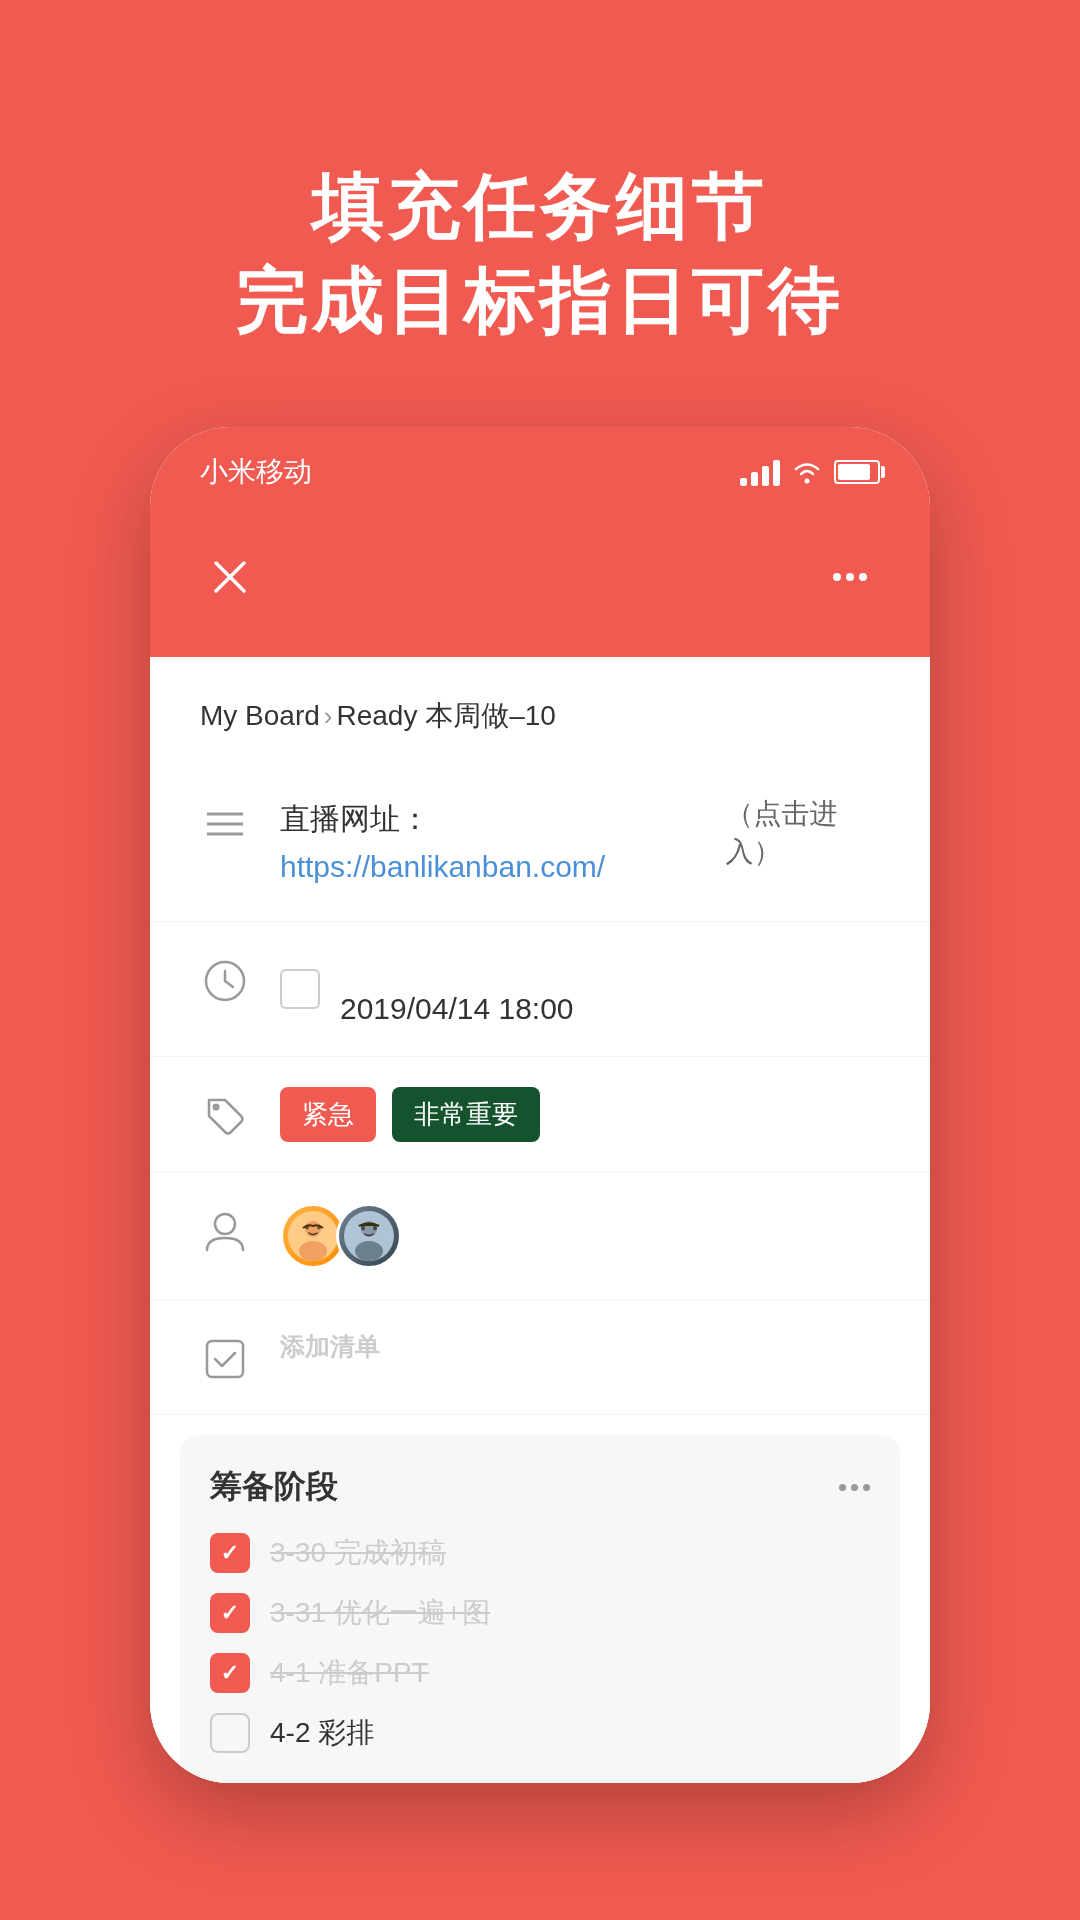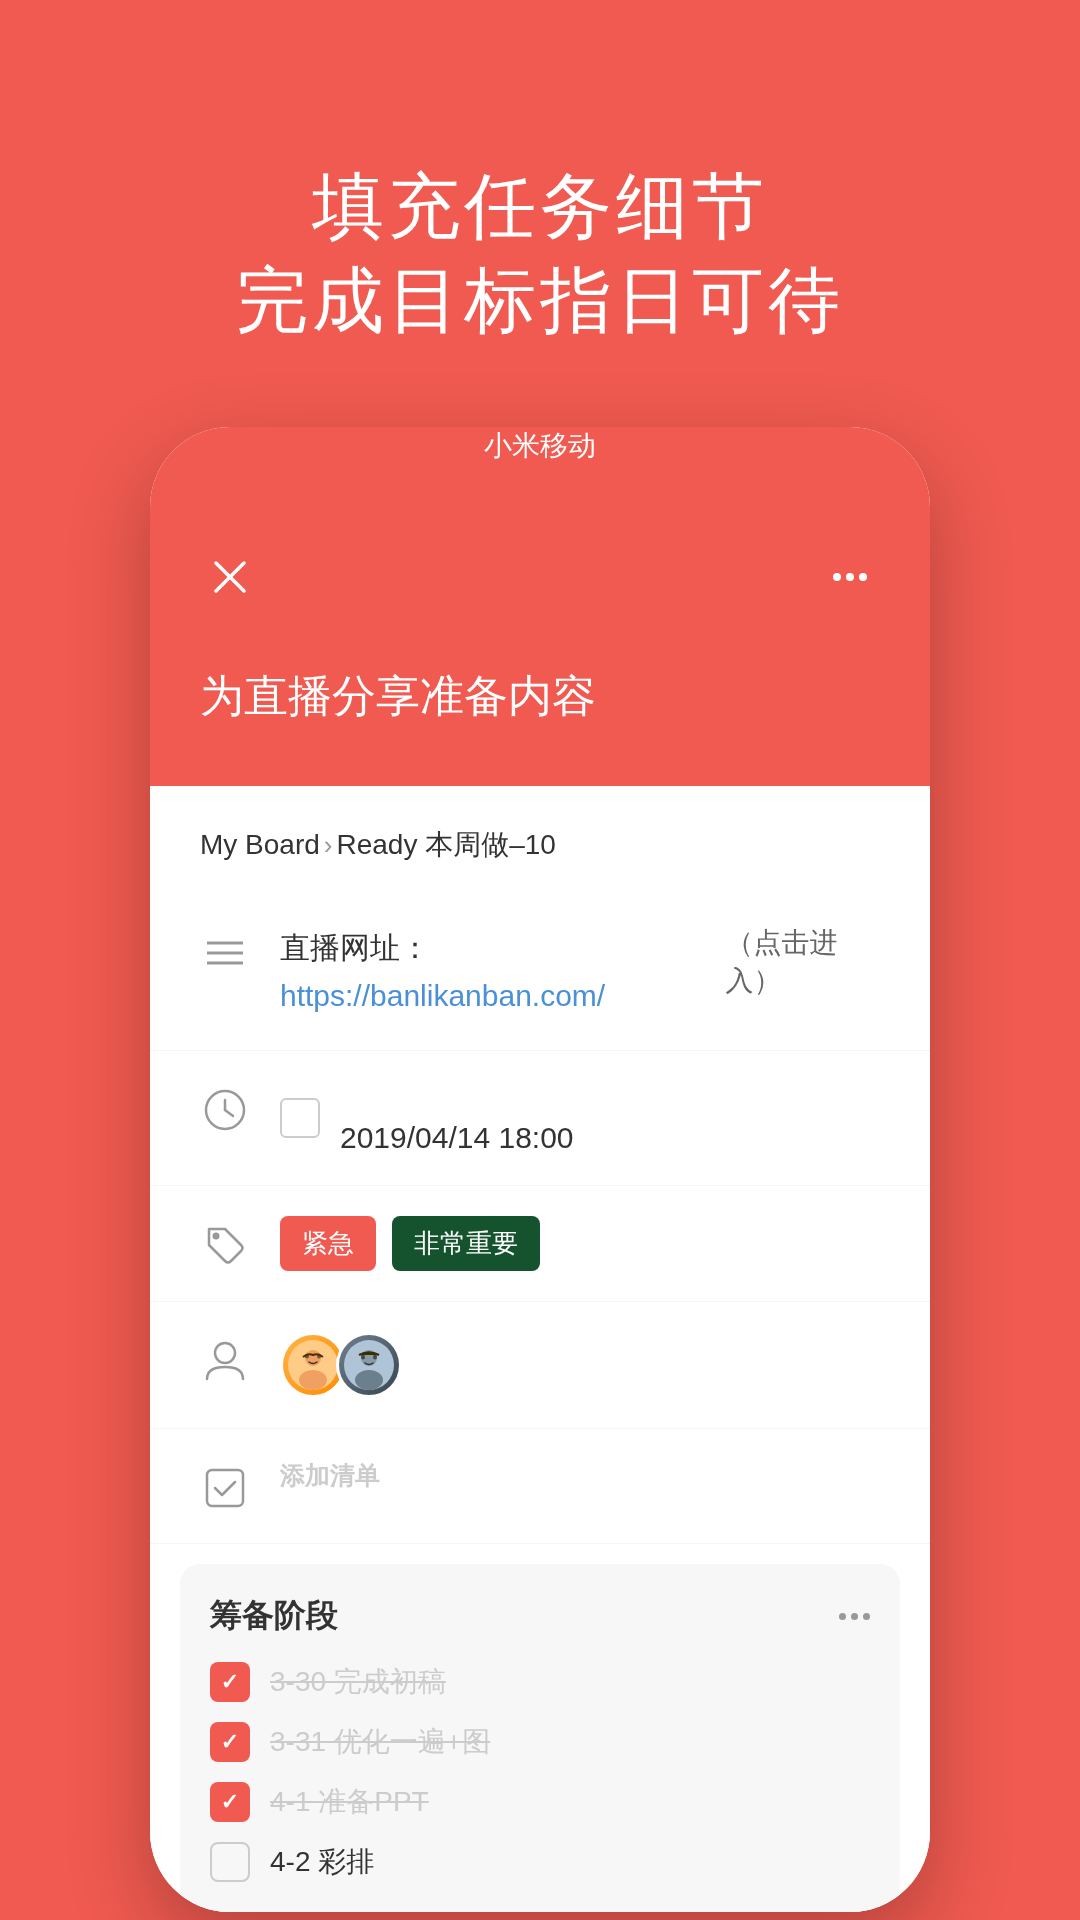--- a/index.html
+++ b/index.html
@@ -16,21 +16,21 @@
     }
 
     
     .hero-text {
       text-align: center;
       color: white;
       padding: 160px 60px 80px;
     }
     .hero-text h1 {
       font-size: 72px;
-      font-weight: 400;
+      font-weight: 700;
       line-height: 1.3;
       letter-spacing: 4px;
     }
 
     
     .phone-mockup {
       width: 780px;
       background: white;
       border-radius: 80px;
       overflow: hidden;
@@ -40,21 +40,20 @@
 
     
     .phone-top-bar {
       background: #F05A50;
       padding: 0 50px;
       height: 90px;
       display: flex;
       align-items: center;
       justify-content: space-between;
       position: relative;
-      flex-direction: column;
     }
     .phone-top-bar::after {
       content: '';
       position: absolute;
       bottom: -30px;
       left: 50%;
       transform: translateX(-50%);
       width: 200px;
       height: 60px;
       background: #F05A50;
@@ -418,23 +417,20 @@
         <line x1="32" y1="4" x2="4" y2="32" stroke="white" stroke-width="3.5" stroke-linecap="round"></line>
       </svg>
     </div>
     <div class="more-btn">
       <div class="dot"></div>
       <div class="dot"></div>
       <div class="dot"></div>
     </div>
   </div>
 
-  <div class="task-title-area">
-    <div class="task-title">为直播分享准备内容</div>
-  </div>
 
   <div class="card-body">
 
     <div class="breadcrumb">
       <span class="breadcrumb-item">My Board</span>
       <span class="breadcrumb-sep">›</span>
       <span class="breadcrumb-current">Ready 本周做–10</span>
     </div>
 
     <div class="detail-row">

